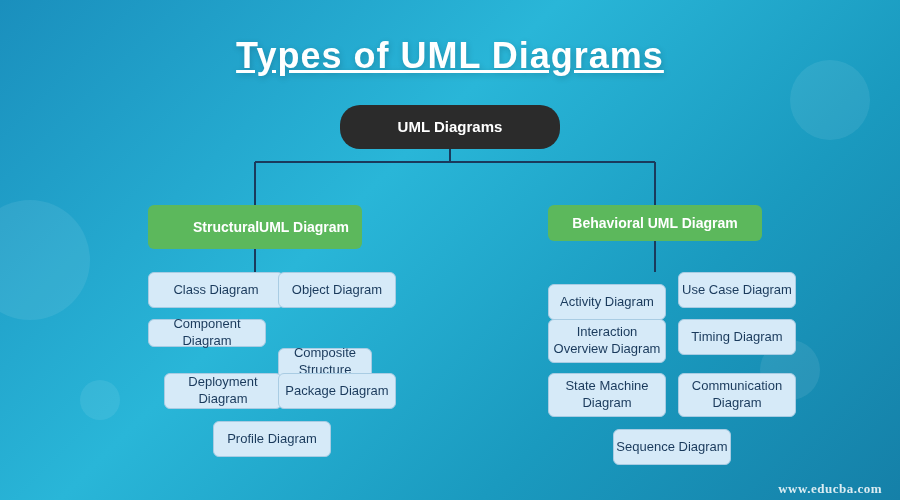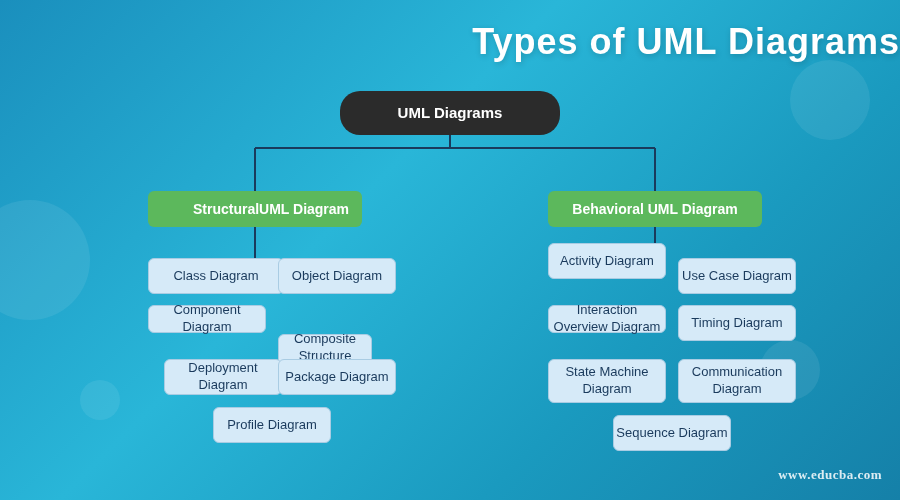--- a/index.html
+++ b/index.html
@@ -14,27 +14,28 @@
     }
 
     
     .deco-circle {
       position: absolute;
       border-radius: 50%;
       background: rgba(255,255,255,0.08);
     }
 
     .title {
-      text-align: right;
+      text-align: center;
       color: white;
       font-size: 36px;
       font-weight: bold;
-      padding: 21px 0 10px;
+      padding: 35px 0 10px;
       text-shadow: 1px 2px 6px rgba(0,0,0,0.18);
       letter-spacing: 1px;
+      text-decoration: underline;
     }
 
     .diagram-area {
       position: relative;
       width: 900px;
       height: 420px;
     }
 
     
     .box {
@@ -124,21 +125,21 @@
 
     <line x1="255" y1="168" x2="255" y2="185"></line>
 
     <line x1="655" y1="168" x2="655" y2="185"></line>
   </svg>
 
   <div class="box box-dark" style="left:340px;top:18px;width:220px;height:44px;">
     <span>UML Diagrams</span>
   </div>
 
-  <div class="box box-green" style="left:148px;top:118px;width:214px;height:36px;padding-left:32px;">
+  <div class="box box-green" style="left:148px;top:118px;width:214px;height:44px;padding-left:32px;">
     <span>StructuralUML Diagram</span>
   </div>
 
   <div class="box box-green" style="left:548px;top:118px;width:214px;height:36px;">
     <span>Behavioral UML Diagram</span>
   </div>
 
   <div class="box box-blue" style="left:148px;top:185px;width:136px;height:36px;">
     <span>Class Diagram</span>
   </div>
@@ -157,28 +158,28 @@
     <span>Deployment Diagram</span>
   </div>
   <div class="box box-blue" style="left:278px;top:286px;width:118px;height:36px;">
     <span>Package Diagram</span>
   </div>
 
   <div class="box box-blue" style="left:213px;top:334px;width:118px;height:36px;">
     <span>Profile Diagram</span>
   </div>
 
-  <div class="box box-blue" style="left:548px;top:170px;width:118px;height:36px;">
+  <div class="box box-blue" style="left:548px;top:197px;width:118px;height:36px;">
     <span>Activity Diagram</span>
   </div>
   <div class="box box-blue" style="left:678px;top:185px;width:118px;height:36px;">
     <span>Use Case Diagram</span>
   </div>
 
-  <div class="box box-blue" style="left:548px;top:232px;width:118px;height:28px;">
+  <div class="box box-blue" style="left:548px;top:232px;width:118px;height:44px;">
     <span>Interaction Overview Diagram</span>
   </div>
   <div class="box box-blue" style="left:548px;top:286px;width:118px;height:44px;">
     <span>State Machine Diagram</span>
   </div>
 
   <div class="box box-blue" style="left:678px;top:232px;width:118px;height:36px;">
     <span>Timing Diagram</span>
   </div>
   <div class="box box-blue" style="left:613px;top:342px;width:118px;height:36px;">

